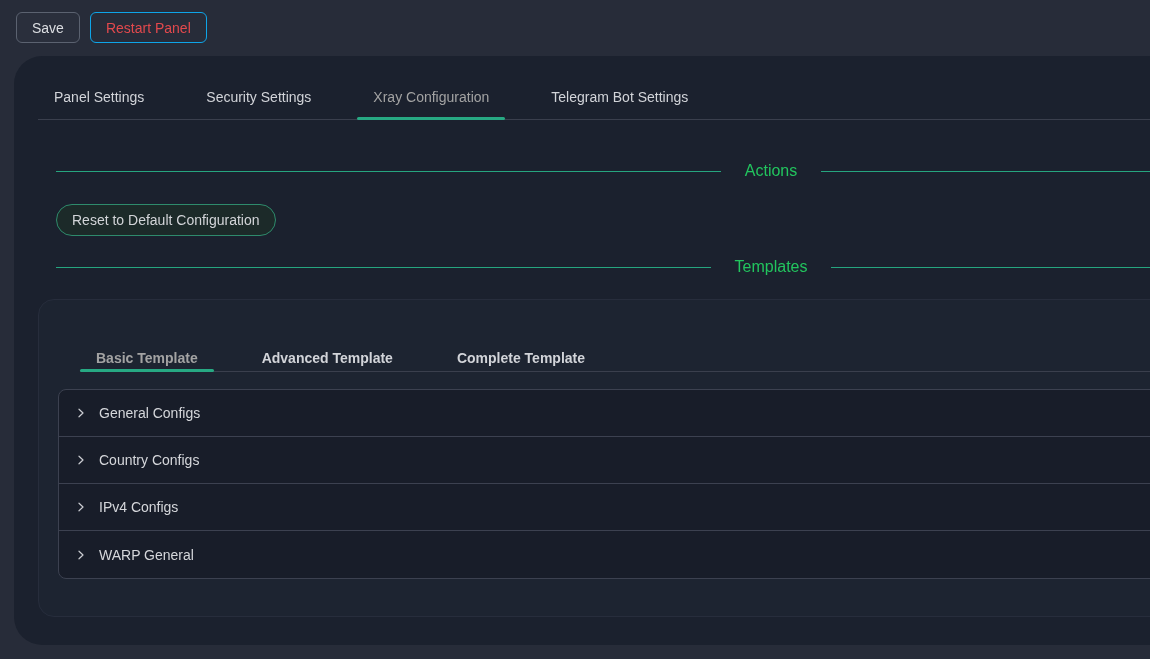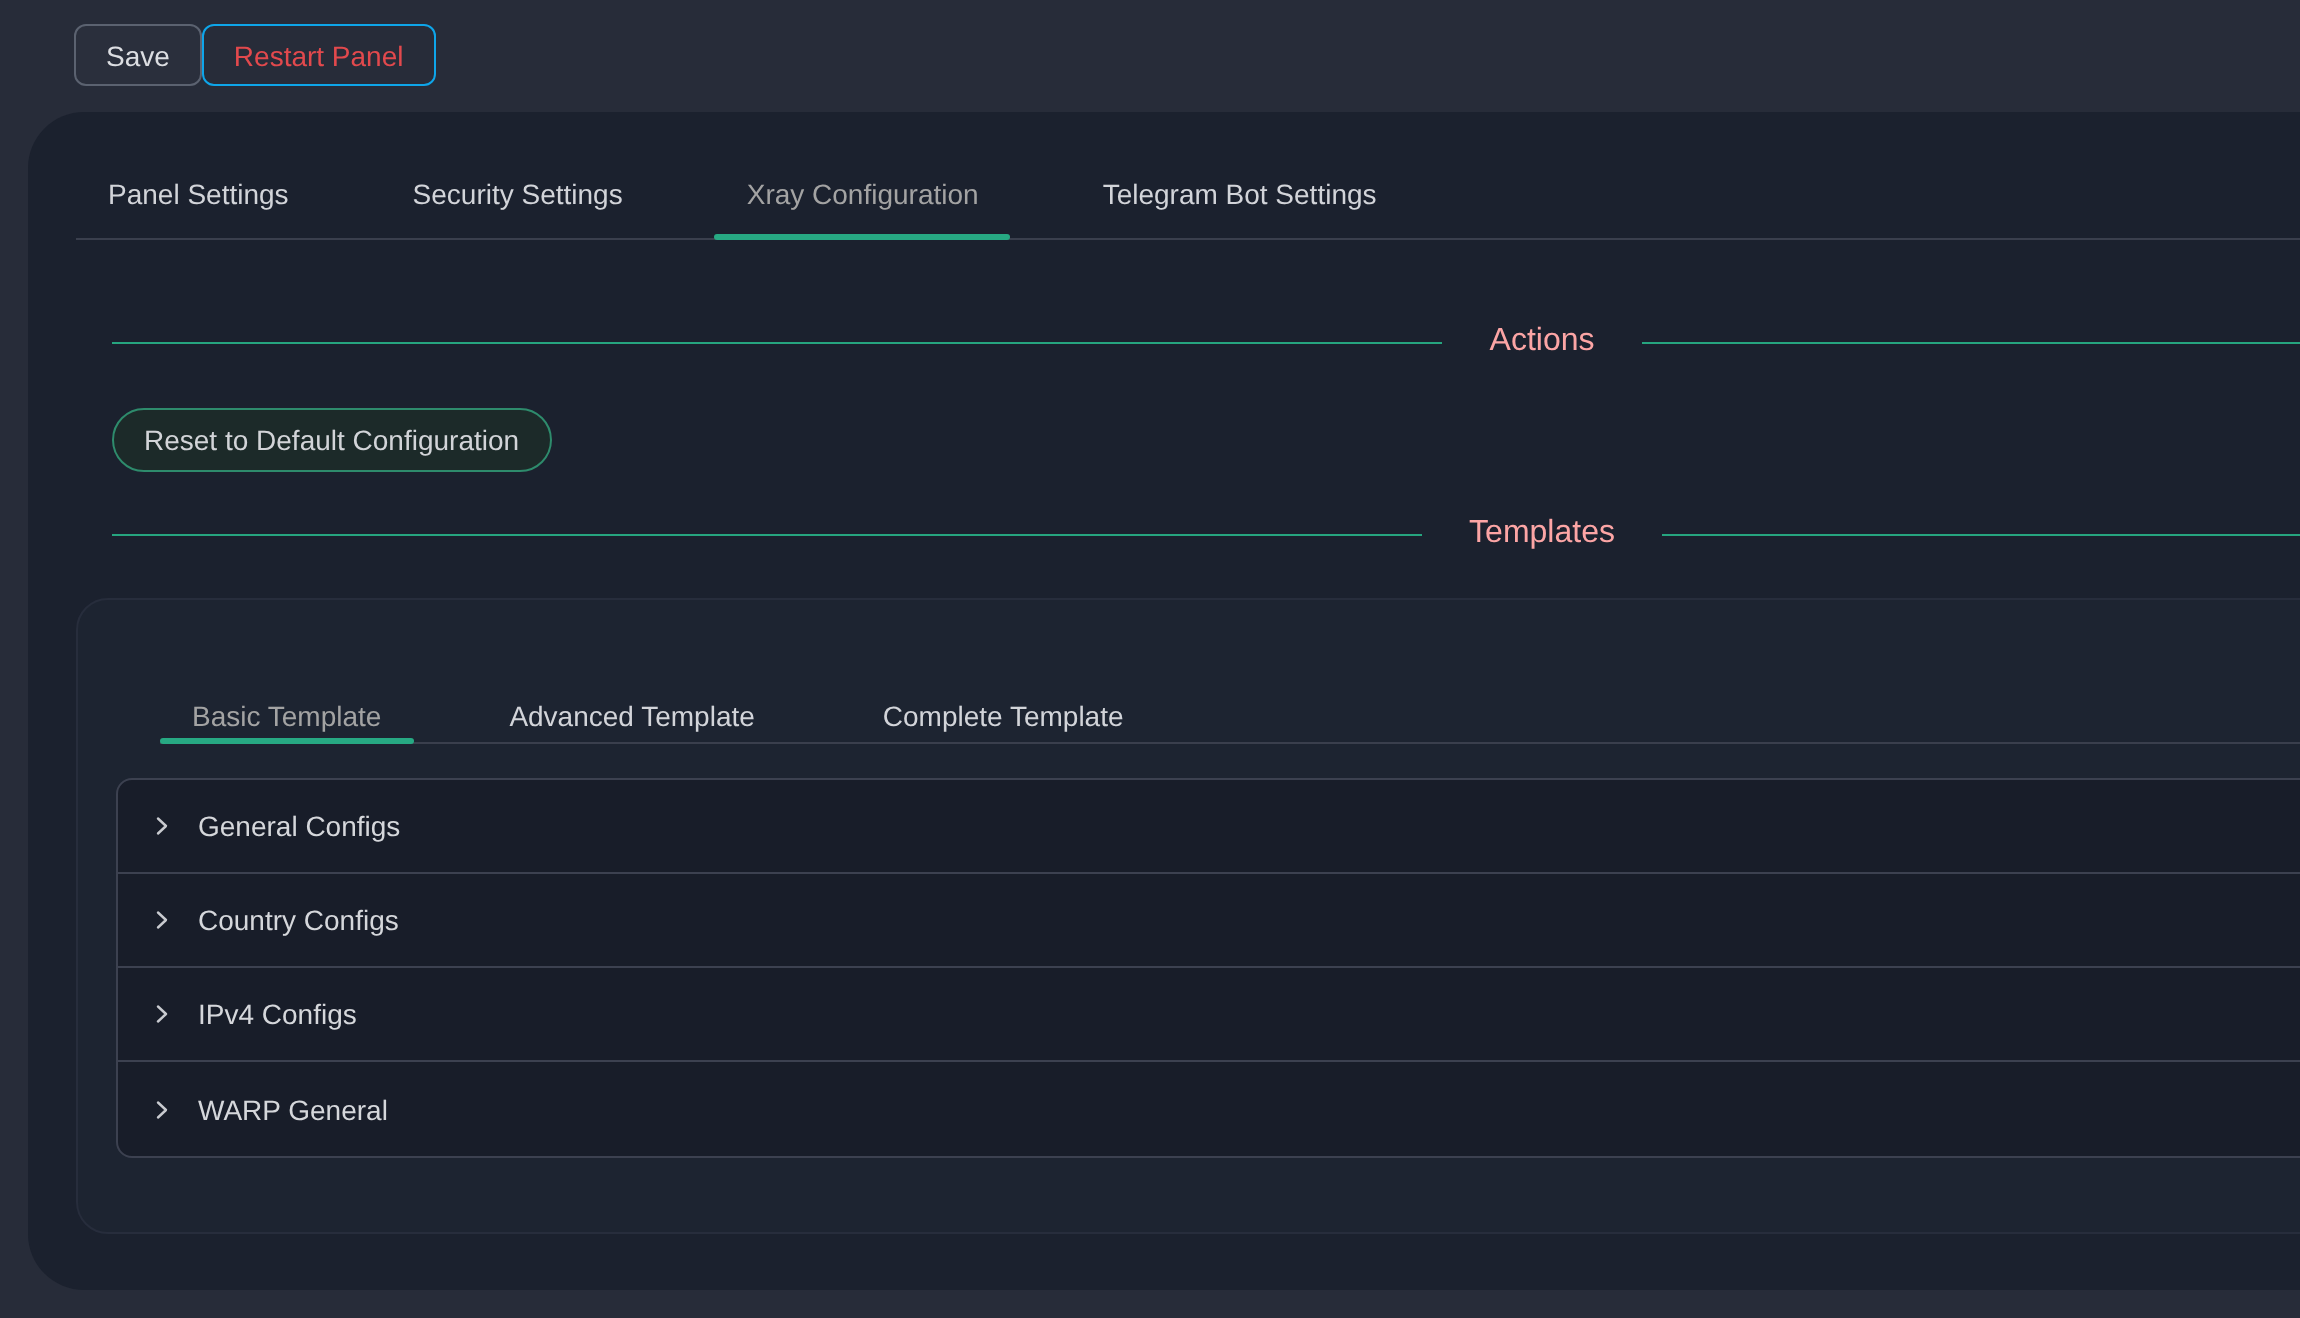--- a/index.html
+++ b/index.html
@@ -10,23 +10,22 @@
     font-family: "Liberation Sans", sans-serif;
     color: #d4d6da;
     font-size: 14px;
   }
 
   
   .topbar {
     height: 56px;
     padding: 12px 0 0 16px;
     display: flex;
-    gap: 0;
+    gap: 10px;
     align-items: flex-start;
-    margin-left: 21px;
   }
   .btn {
     display: inline-flex;
     align-items: center;
     justify-content: center;
     height: 31px;
     padding: 0 15px;
     border-radius: 6px;
     font-size: 14px;
     cursor: pointer;
@@ -85,21 +84,21 @@
     height: 22px;
   }
   .divider .line {
     flex: 1;
     height: 1px;
     background: #26a57f;
   }
   .divider .label {
     padding: 0 24px;
     font-size: 16px;
-    color: #fca5a5;
+    color: #22c55e;
     white-space: nowrap;
   }
 
   
   .btn-reset {
     margin: 22px 0 0 18px;
     height: 32px;
     border: 1px solid #2e8b6c;
     background: #1c2a29;
     color: #d2d4d8;
@@ -119,21 +118,21 @@
     padding: 50px 19px 18px 19px;
   }
 
   .inner-tabs {
     margin-left: 22px;
     margin-right: -19px;     
     display: flex;
     gap: 32px;
     border-bottom: 1px solid #3a3f4d;
   }
-  .inner-tabs .tab { padding-bottom: 5px; }
+  .inner-tabs .tab { padding-bottom: 5px; font-weight: bold; }
 
   
   .accordion {
     margin-top: 17px;
     margin-right: -60px;     
     border: 1px solid #3c4150;
     border-radius: 8px;
     background: #181d29;
     overflow: hidden;
   }

